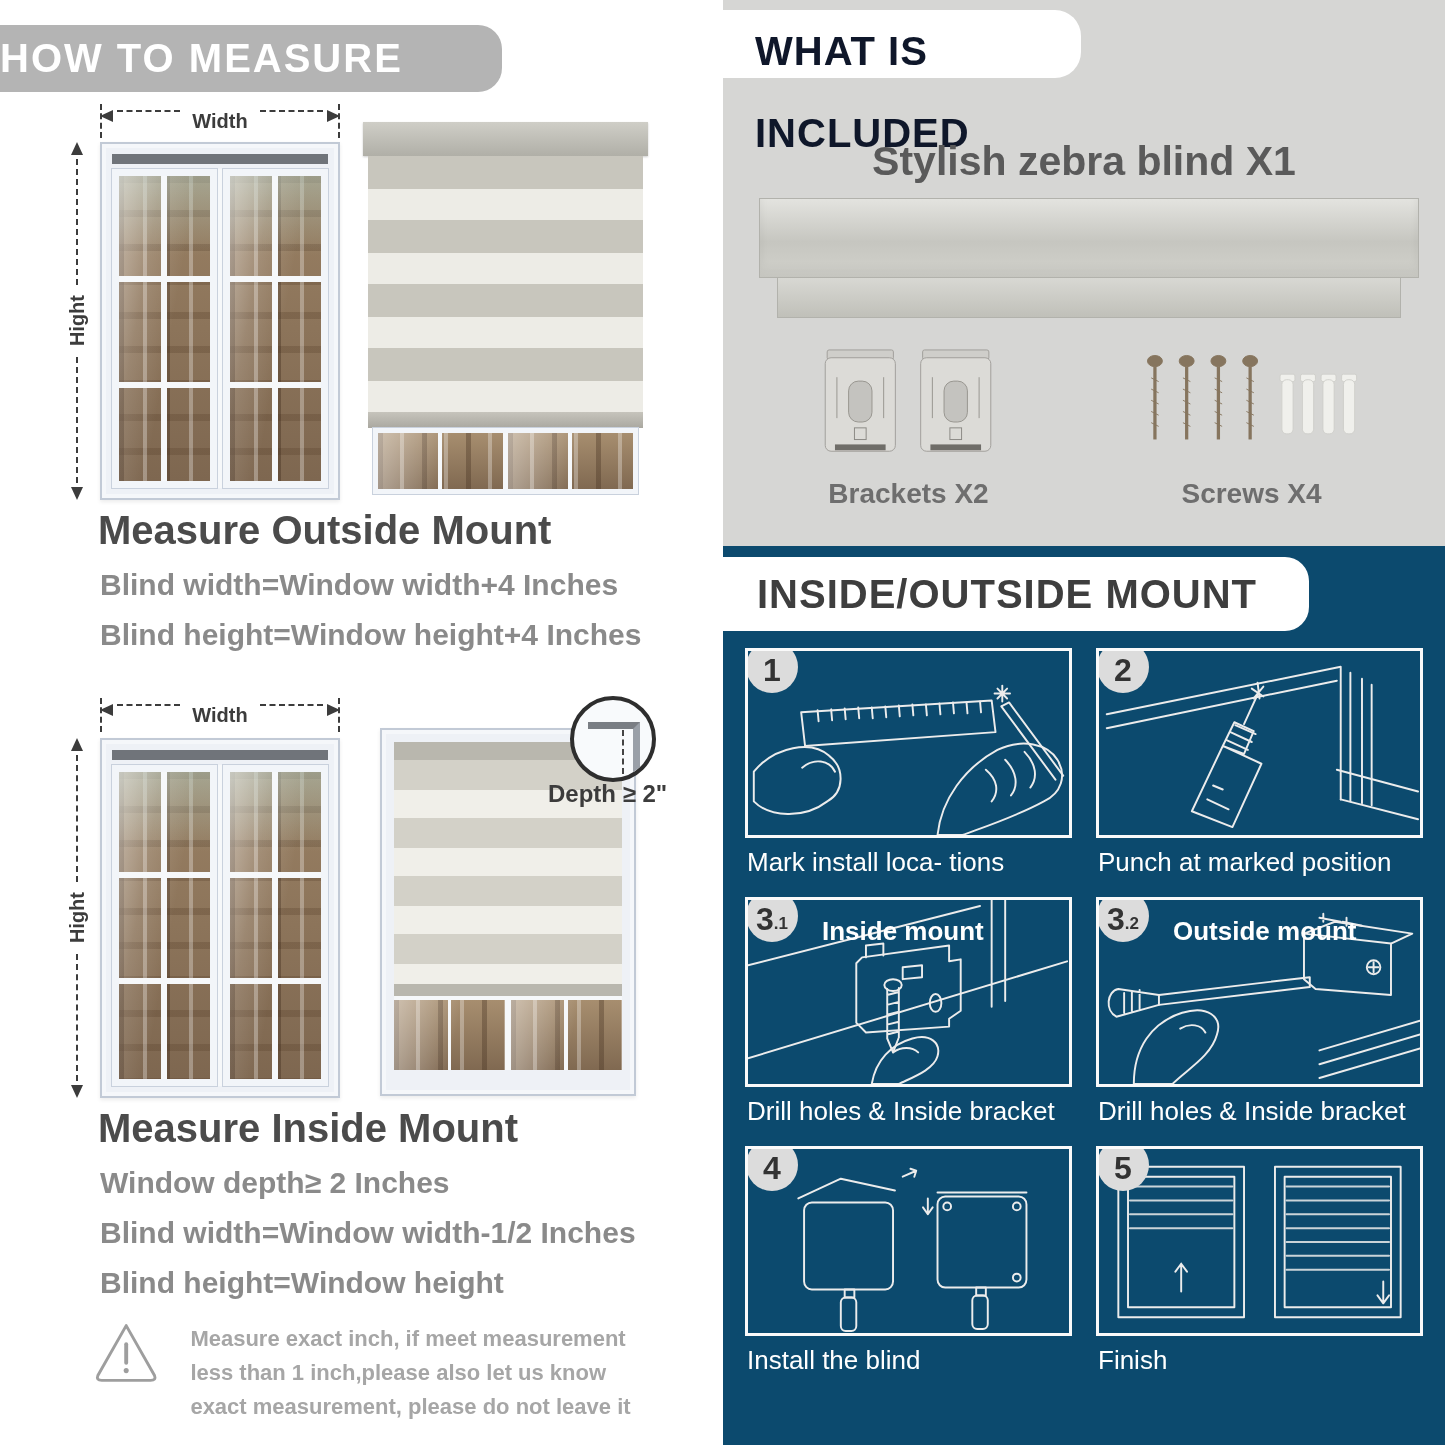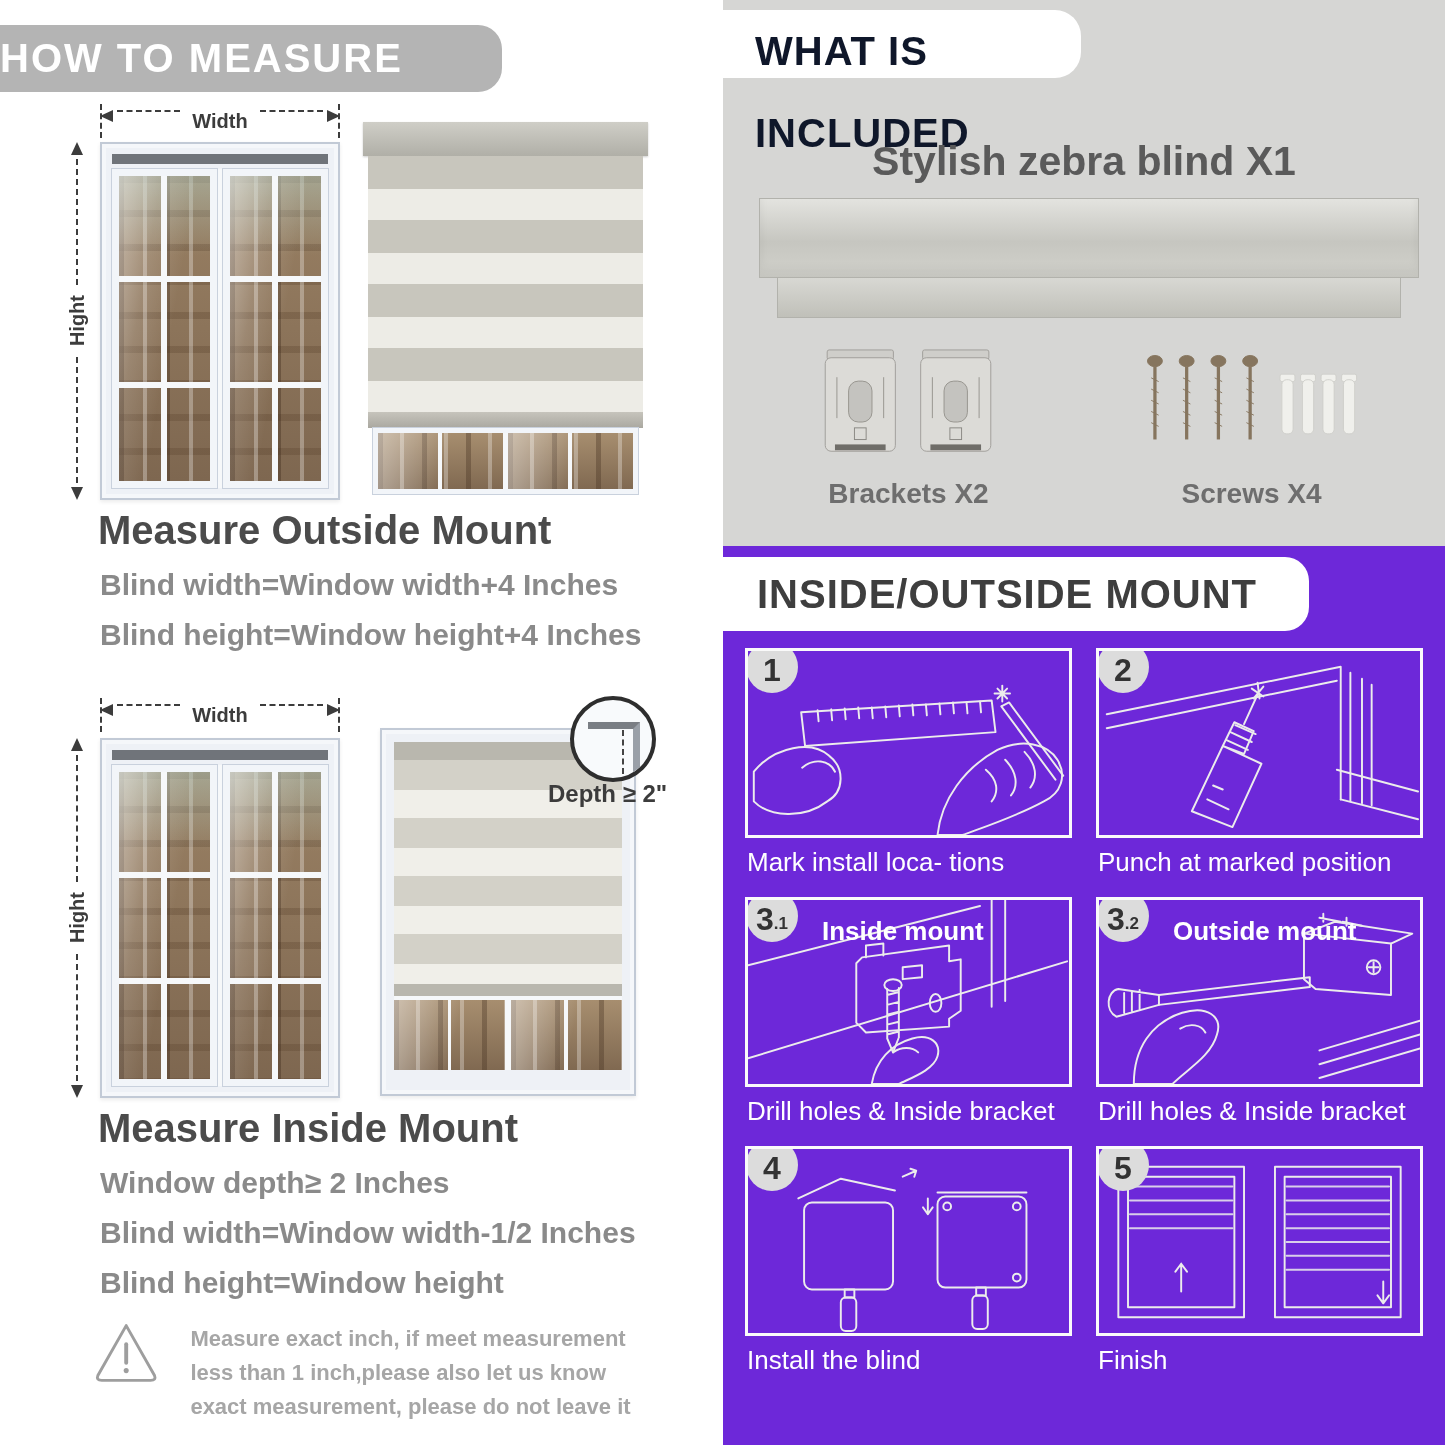--- a/index.html
+++ b/index.html
@@ -91,21 +91,21 @@
               background:linear-gradient(180deg,#e3e3df,#c6c6c0 55%,#d2d2cc); border:1px solid #b2b2ac;
               box-shadow:inset 0 -8px 10px rgba(0,0,0,.06); }
   .rail-bottom { position:absolute; top:278px; left:54px; width:624px; height:40px;
                  background:linear-gradient(180deg,#d8d8d3,#c0c0b9); border:1px solid #b2b2ac; border-top:none; }
   .components { position:absolute; top:338px; left:18px; right:18px; display:flex; }
   .comp { display:flex; flex-direction:column; align-items:center; }
   .comp-brackets { flex:1.05; } .comp-safety { flex:1.25; } .comp-screws { flex:1.1; }
   .comp-art { height:122px; display:flex; align-items:flex-end; justify-content:center; }
   .comp-label { margin-top:18px; font-size:28px; font-weight:bold; color:#6e6e6e; }
 
-  .mount-panel { position:absolute; left:0; top:546px; width:722px; height:899px; background:#6d28d9; }
+  .mount-panel { position:absolute; left:0; top:546px; width:722px; height:899px; background:#0c4a6e; }
   .iom-bar { position:absolute; left:0; top:11px; width:586px; height:74px; background:#ffffff;
              border-radius:0 24px 24px 0; color:#3e3e3e; font-size:40px; font-weight:bold;
              line-height:74px; padding-left:34px; letter-spacing:1px; }
   .steps { position:absolute; left:22px; right:22px; top:102px; display:grid;
            grid-template-columns:1fr 1fr; column-gap:24px; row-gap:16px; }
   .step-panel { position:relative; height:190px; border:3px solid #fafafa; overflow:hidden; }
   .step-caption { margin:9px 0 3px 2px; font-size:26px; font-weight:normal; color:#ffffff; }
   .badge { position:absolute; top:-10px; left:-2px; width:52px; height:52px; border-radius:50%;
            background:#dcdcdc; color:#333333; font-size:32px; font-weight:bold;
            display:flex; align-items:center; justify-content:center; padding-top:6px; }

